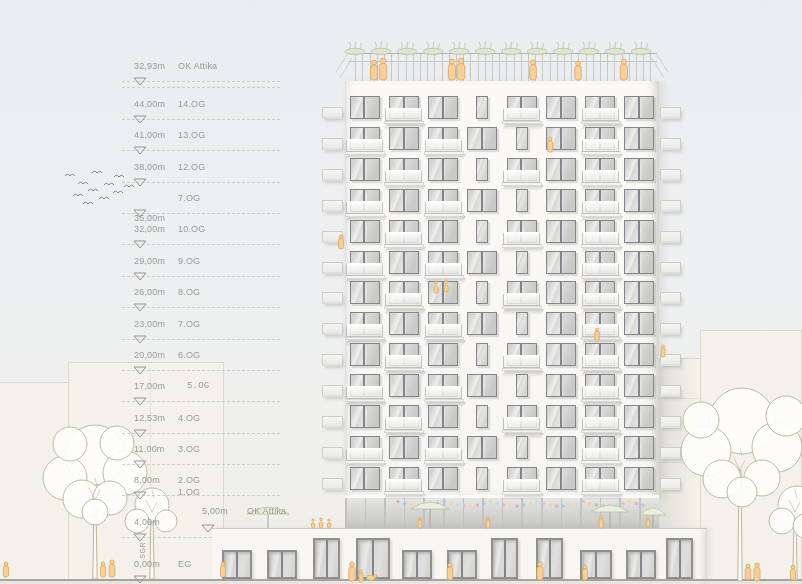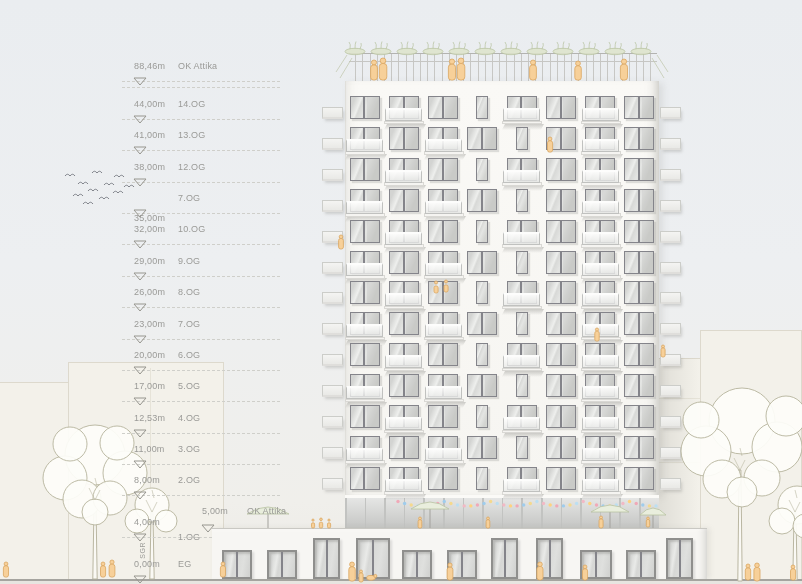--- a/index.html
+++ b/index.html
@@ -929,21 +929,21 @@
         <path d="M113,193 Q115.5,189.5 118,193 Q120.5,189.5 123,193" fill="none" stroke="#80838a" stroke-width="1"></path>
         <path d="M124,187 Q126.5,183.5 129,187 Q131.5,183.5 134,187" fill="none" stroke="#80838a" stroke-width="1"></path>
       </g>
     </svg>
   <div id="lvls">
       <div class="lvl-dash" style="left: 122px; top: 81px; width: 158px;"></div>
       <div class="lvl-dash" style="left: 122px; top: 87px; width: 158px;"></div>
       <div class="tri" style="left: 133px; top: 72px;"><svg width="14" height="9">
           <polygon points="1,1 13,1 7,8" fill="none" stroke="#97968f" stroke-width="1"></polygon>
         </svg></div>
-      <div class="lvl-val" style="left: 134px; top: 61px;">88,46m</div>
+      <div class="lvl-val" style="left: 134px; top: 61px;">32,93m</div>
       <div class="lvl-lab" style="left: 178px; top: 61px;">OK Attika</div>
       <div class="lvl-dash" style="left: 122px; top: 119px; width: 158px;"></div>
       <div class="tri" style="left: 133px; top: 110px;"><svg width="14" height="9">
           <polygon points="1,1 13,1 7,8" fill="none" stroke="#97968f" stroke-width="1"></polygon>
         </svg></div>
       <div class="lvl-val" style="left: 134px; top: 99px;">44,00m</div>
       <div class="lvl-lab" style="left: 178px; top: 99px;">14.OG</div>
       <div class="lvl-dash" style="left: 122px; top: 150px; width: 158px;"></div>
       <div class="tri" style="left: 133px; top: 141px;"><svg width="14" height="9">
           <polygon points="1,1 13,1 7,8" fill="none" stroke="#97968f" stroke-width="1"></polygon>
@@ -990,21 +990,21 @@
       <div class="tri" style="left: 133px; top: 361px;"><svg width="14" height="9">
           <polygon points="1,1 13,1 7,8" fill="none" stroke="#97968f" stroke-width="1"></polygon>
         </svg></div>
       <div class="lvl-val" style="left: 134px; top: 350px;">20,00m</div>
       <div class="lvl-lab" style="left: 178px; top: 350px;">6.OG</div>
       <div class="lvl-dash" style="left: 122px; top: 401px; width: 158px;"></div>
       <div class="tri" style="left: 133px; top: 392px;"><svg width="14" height="9">
           <polygon points="1,1 13,1 7,8" fill="none" stroke="#97968f" stroke-width="1"></polygon>
         </svg></div>
       <div class="lvl-val" style="left: 134px; top: 381px;">17,00m</div>
-      <div class="lvl-lab" style="left: 178px; top: 381px;">5.OG</div>
+      <div class="lvl-lab" style="left: 187px; top: 381px; font-family: Liberation Mono, monospace;">5.OG</div>
       <div class="lvl-dash" style="left: 122px; top: 433px; width: 158px;"></div>
       <div class="tri" style="left: 133px; top: 424px;"><svg width="14" height="9">
           <polygon points="1,1 13,1 7,8" fill="none" stroke="#97968f" stroke-width="1"></polygon>
         </svg></div>
       <div class="lvl-val" style="left: 134px; top: 413px;">12,53m</div>
       <div class="lvl-lab" style="left: 178px; top: 413px;">4.OG</div>
       <div class="lvl-dash" style="left: 122px; top: 464px; width: 158px;"></div>
       <div class="tri" style="left: 133px; top: 455px;"><svg width="14" height="9">
           <polygon points="1,1 13,1 7,8" fill="none" stroke="#97968f" stroke-width="1"></polygon>
         </svg></div>
@@ -1014,21 +1014,21 @@
       <div class="tri" style="left: 133px; top: 486px;"><svg width="14" height="9">
           <polygon points="1,1 13,1 7,8" fill="none" stroke="#97968f" stroke-width="1"></polygon>
         </svg></div>
       <div class="lvl-val" style="left: 134px; top: 475px;">8,00m</div>
       <div class="lvl-lab" style="left: 178px; top: 475px;">2.OG</div>
       <div class="lvl-dash" style="left: 122px; top: 537px; width: 90px;"></div>
       <div class="tri" style="left: 133px; top: 528px;"><svg width="14" height="9">
           <polygon points="1,1 13,1 7,8" fill="none" stroke="#97968f" stroke-width="1"></polygon>
         </svg></div>
       <div class="lvl-val" style="left: 134px; top: 517px;">4,00m</div>
-      <div class="lvl-lab" style="left: 178px; top: 532px; text-align: right;">1.OG</div>
+      <div class="lvl-lab" style="left: 178px; top: 487px; text-align: right;">1.OG</div>
       <div class="tri" style="left: 133px; top: 570px;"><svg width="14" height="9">
           <polygon points="1,1 13,1 7,8" fill="none" stroke="#97968f" stroke-width="1"></polygon>
         </svg></div>
       <div class="lvl-val" style="left: 134px; top: 559px;">0,00m</div>
       <div class="lvl-lab" style="left: 178px; top: 559px;">EG</div>
       <div class="lvl-val" style="left: 202px; top: 506px;">5,00m</div>
       <div class="lvl-lab" style="left: 247px; top: 506px;">OK Attika</div>
       <div class="tri" style="left: 201px; top: 519px;"><svg width="14" height="9">
           <polygon points="1,1 13,1 7,8" fill="none" stroke="#97968f" stroke-width="1"></polygon>
         </svg></div>

